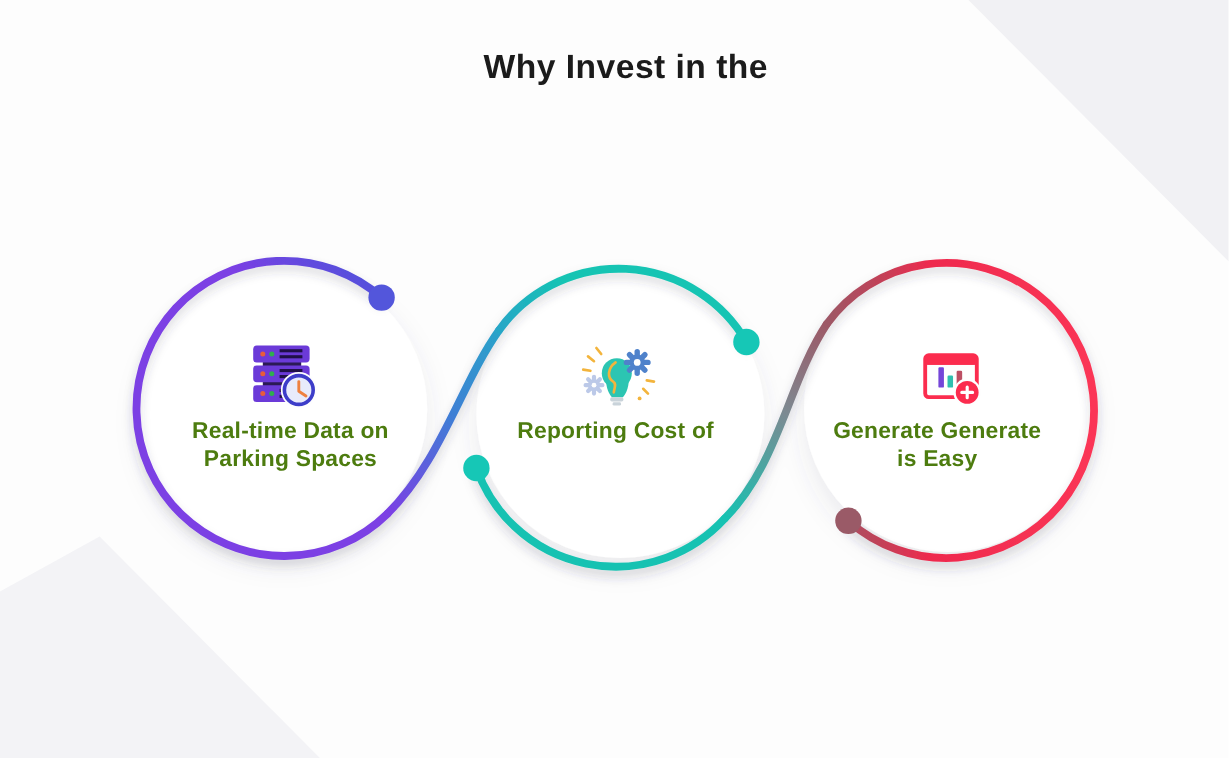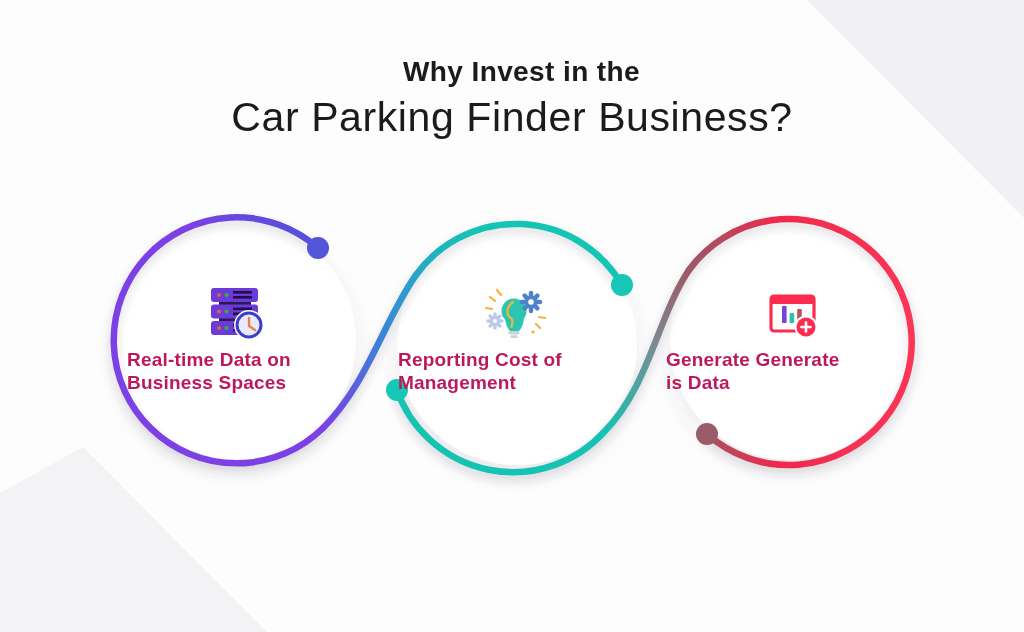--- a/index.html
+++ b/index.html
@@ -6,31 +6,32 @@
   .stage{
     position:relative;
     width:1024px;height:632px;
     background:#fdfdfd;
     overflow:hidden;
     font-family:"Liberation Sans", sans-serif;
   }
   .stage svg{position:absolute;inset:0;}
   .title-wrap{position:absolute;top:0;left:0;width:1024px;text-align:center;}
   .title-line1{
-    margin-top:56px;
+    margin-top:40px;
     font-size:28px;font-weight:700;color:#1b1b1b;letter-spacing:.4px;padding-left:19px;
   }
   .title-line2{
     margin-top:6px;
     font-size:41px;font-weight:400;color:#1b1b1b;letter-spacing:.6px;
   }
   .item-label{
     position:absolute;top:348px;width:230px;
     transform:translateX(-50%);
-    font-size:19px;font-weight:700;color:#be185d;
+    text-align:center;
+    font-size:19px;font-weight:700;color:#4d7c0f;
     line-height:23px;letter-spacing:.2px;
   }
   .lbl-1{left:242px;}
   .lbl-2{left:513px;}
   .lbl-3{left:781px;}
 </style>
 </head>
 <body>
 
 <div class="stage">
@@ -148,29 +149,27 @@
       <rect x="789.6" y="313" width="4.6" height="10" rx="1" fill="#2fbfae"></rect>
       <rect x="797.2" y="309" width="4.6" height="14" rx="1" fill="#bc4f63"></rect>
       <circle cx="806" cy="327" r="11.5" fill="#fefefe"></circle>
       <circle cx="806" cy="327" r="9.5" fill="#fb2c4e"></circle>
       <path d="M 801.5 327 H 810.5 M 806 322.5 V 331.5" stroke="#ffffff" stroke-width="2.6" stroke-linecap="round"></path>
     </g>
   </svg>
 
   <div class="title-wrap">
     <div class="title-line1">Why Invest in the</div>
-    <div class="title-line2">Car Parking Finder Business?</div>
   </div>
 
   <div class="item-label lbl-1">
     <div>Real-time Data on</div>
-    <div>Business Spaces</div>
+    <div>Parking Spaces</div>
   </div>
   <div class="item-label lbl-2">
     <div>Reporting Cost of</div>
-    <div>Management</div>
   </div>
   <div class="item-label lbl-3">
     <div>Generate Generate</div>
-    <div>is Data</div>
+    <div>is Easy</div>
   </div>
 
 </div>
 
 </body></html>

